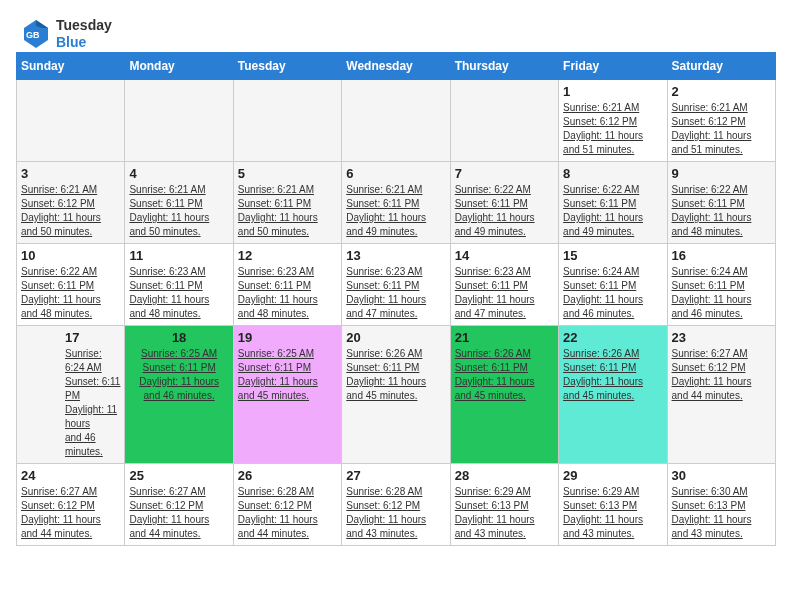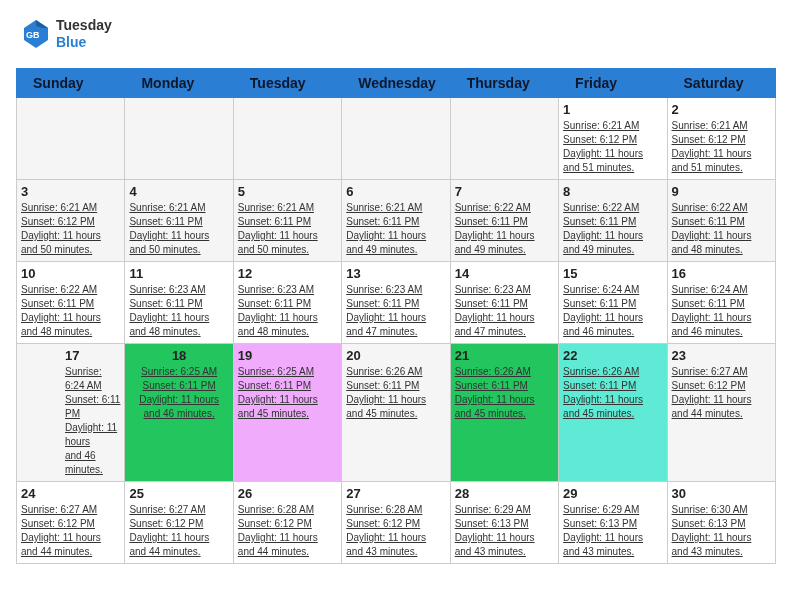--- a/index.html
+++ b/index.html
@@ -7,21 +7,21 @@
       font-family: Arial, sans-serif;
       background: #fff;
       width: 792px;
       min-height: 612px;
       padding: 16px;
     }
     .header {
       display: flex;
       justify-content: space-between;
       align-items: flex-end;
-      margin-bottom: 16px;
+      margin-bottom: 0;
     }
     .logo {
       display: flex;
       align-items: center;
       gap: 4px;
     }
     .logo-icon {
       width: 36px;
       height: 36px;
     }
@@ -37,24 +37,24 @@
       font-size: 16px;
       color: #444;
     }
     table {
       width: 100%;
       border-collapse: collapse;
       table-layout: fixed;
     }
     th {
       background-color: #2a7fd4;
-      color: #0f172a;
-      font-size: 14px;
+      color: #ffffff;
+      font-size: 12px;
       font-weight: bold;
-      padding: 6px 16px;
+      padding: 6px 4px;
       text-align: left;
       border: 1px solid #2a7fd4;
     }
     td {
       border: 1px solid #ccc;
       vertical-align: top;
       padding: 4px;
       font-size: 10px;
       color: #333;
       height: 80px;

